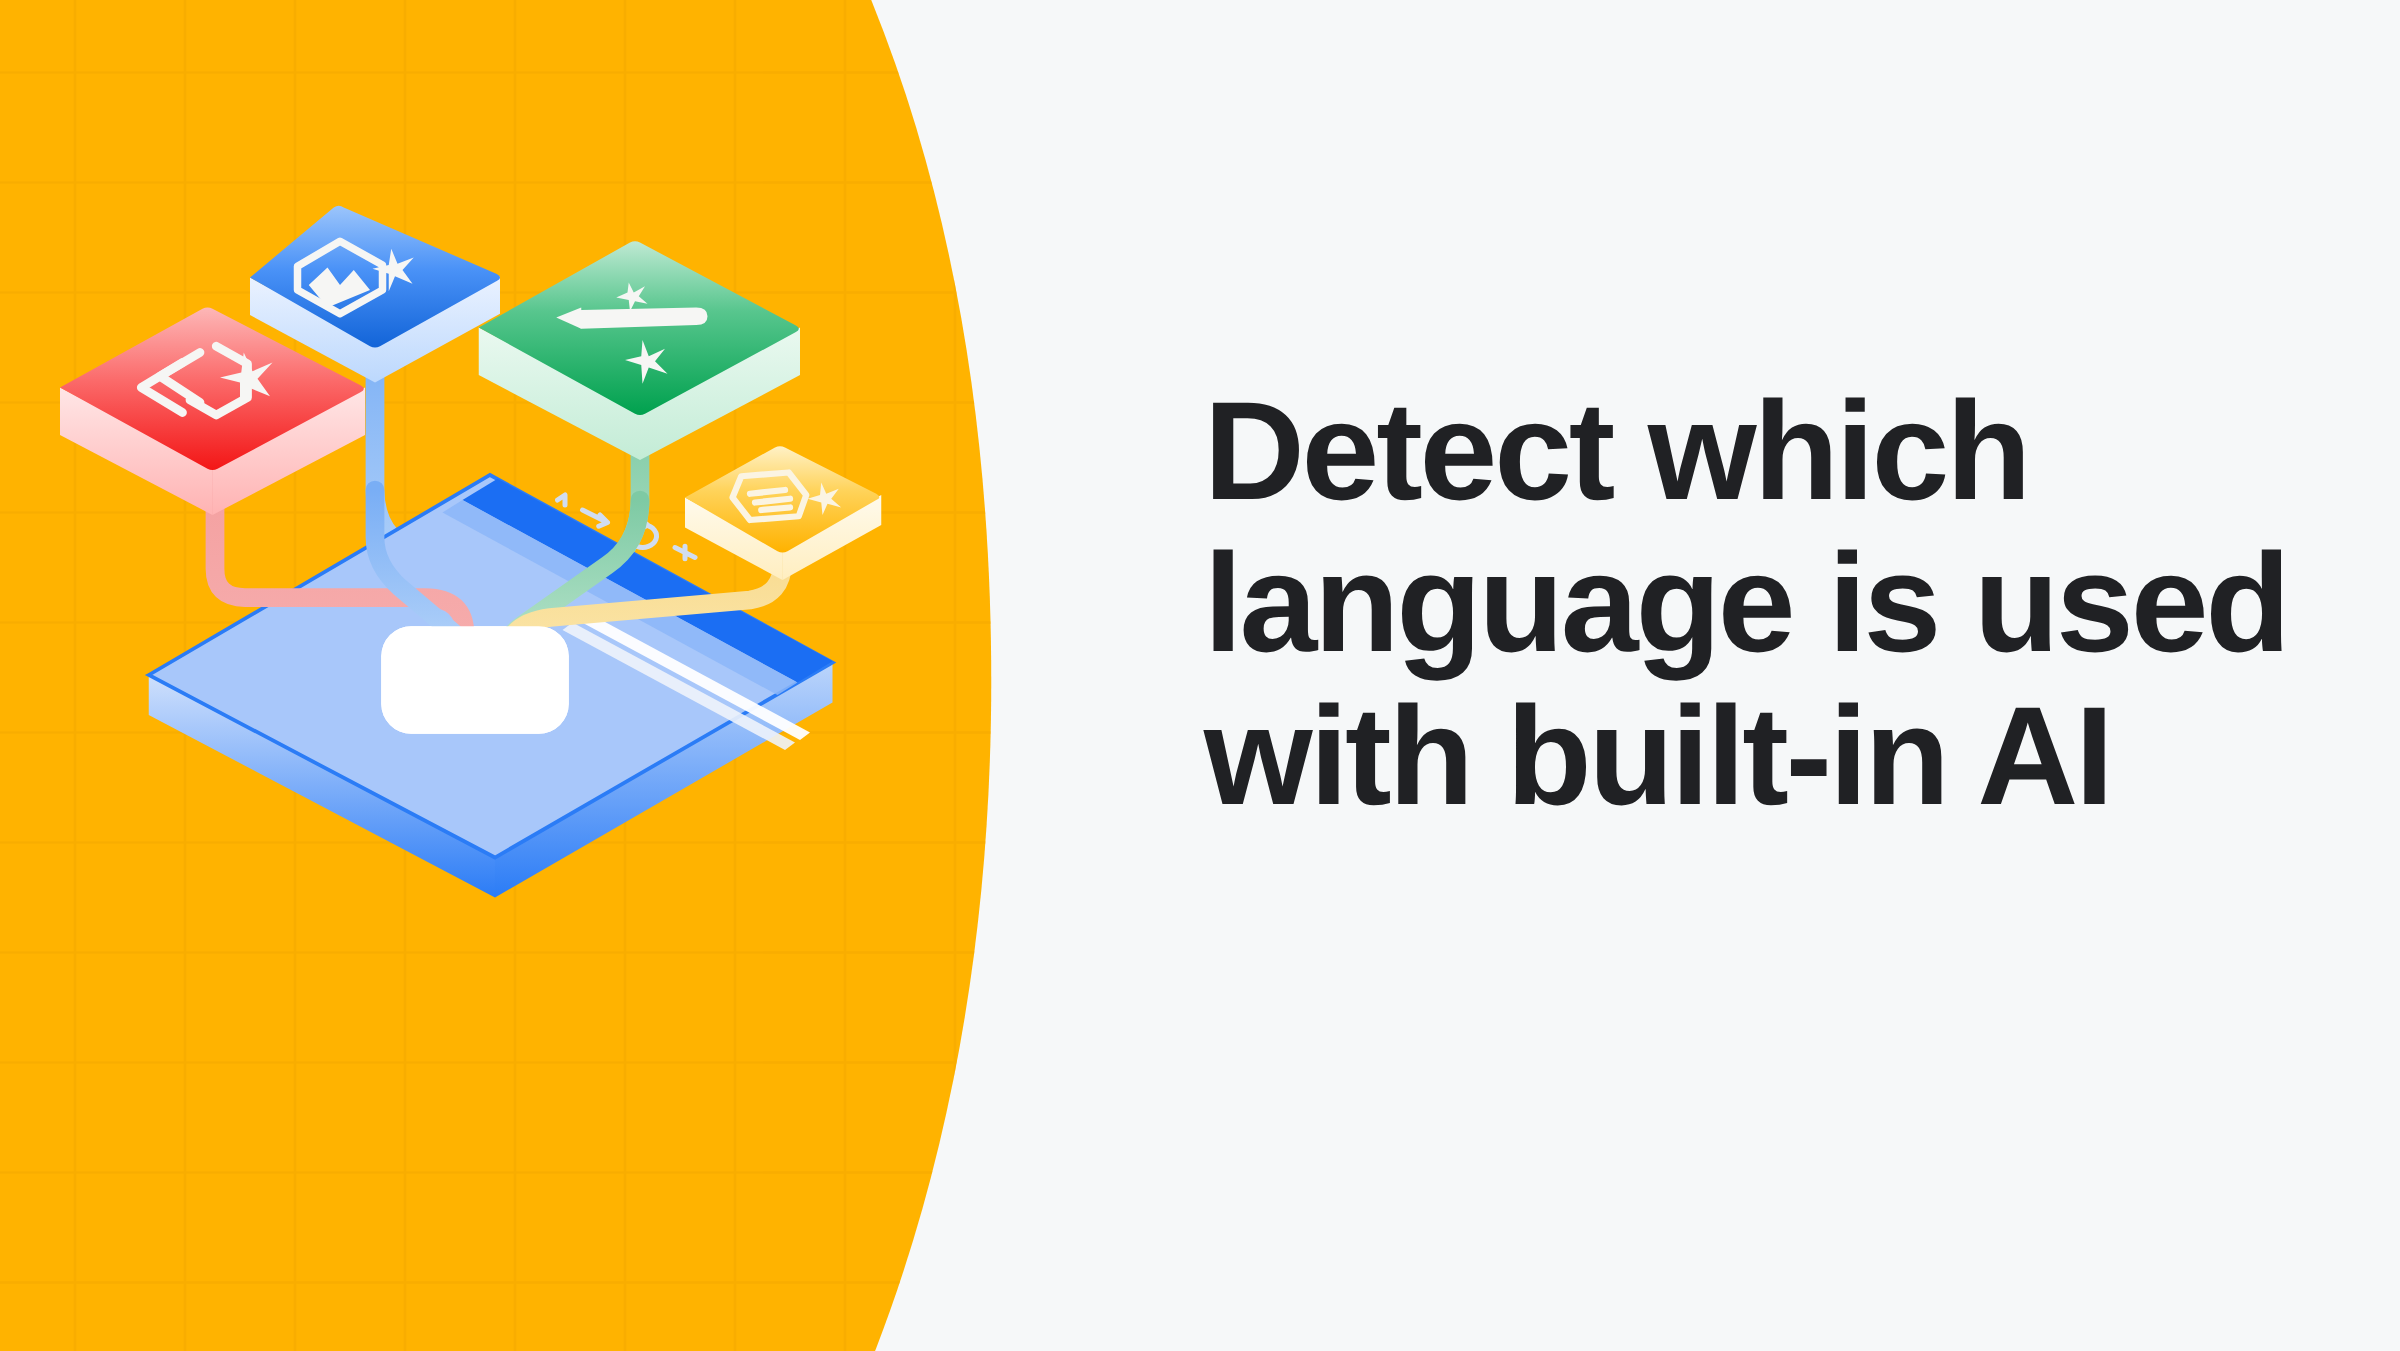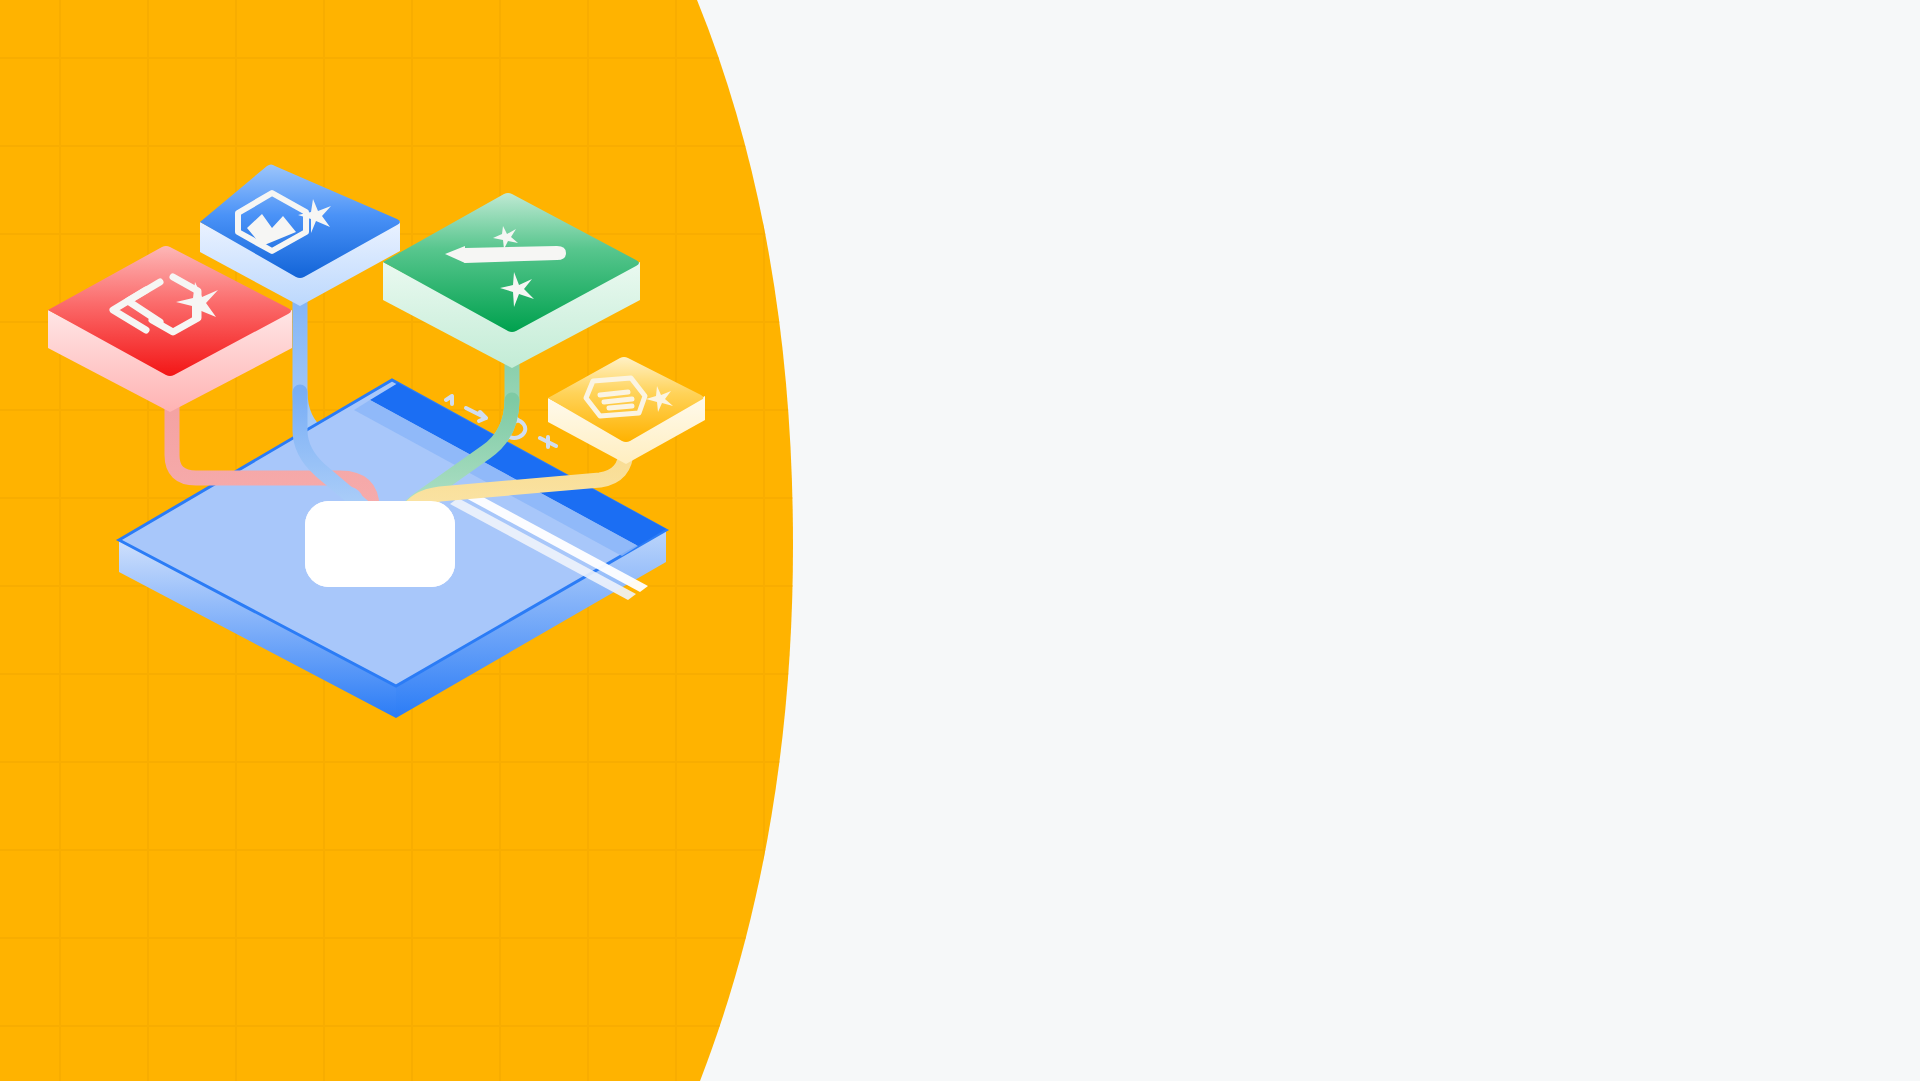--- a/index.html
+++ b/index.html
@@ -276,14 +276,17 @@
           <path d="M586,398 L593,381 L631,378 L645,396 L639,413 L600,416 Z"></path>
           <path d="M600,395 L628,392"></path>
           <path d="M604,402 L632,399"></path>
           <path d="M609,408 L632,406"></path>
         </g>
         <path d="M657,386 L661,395 L671,391 L665,399 L673,406 L662,403 L658,412 L657,402 L646,399 L656,396 Z" fill="#fbf4e2"></path>
       </g>
     </svg>
   </div>
 
+  <div id="headline-block">
+    <h1 class="headline">Detect which language is used with built-in AI</h1>
+  </div>
 
 </div>
 
 </body></html>

